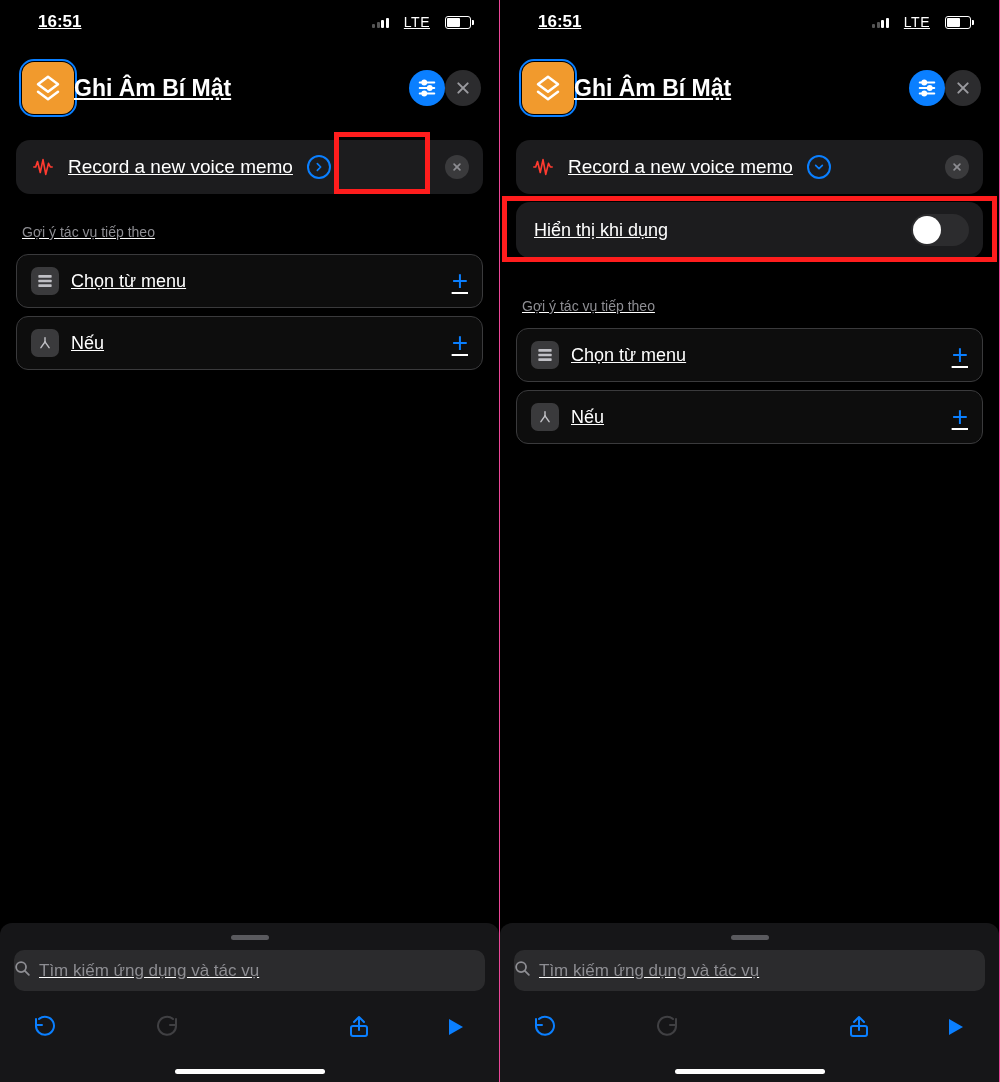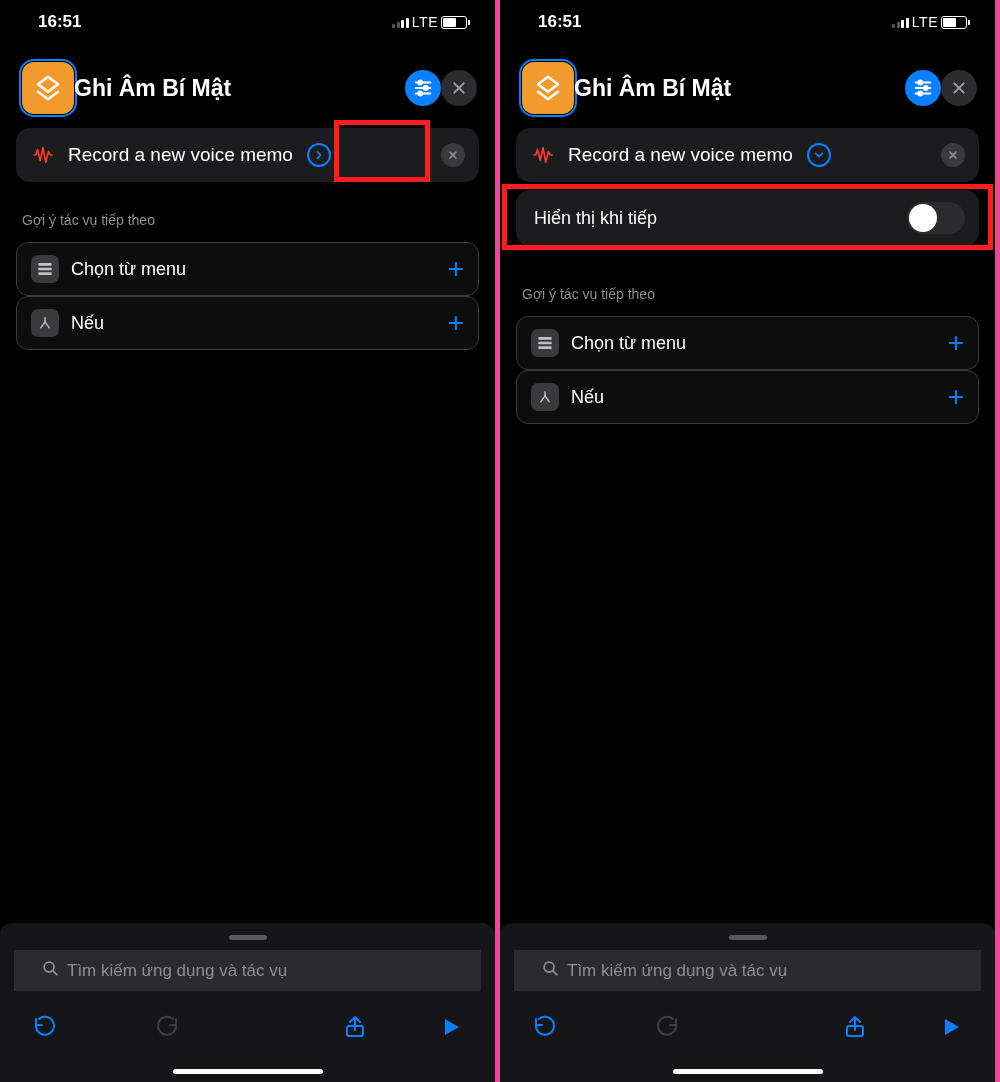--- a/index.html
+++ b/index.html
@@ -11,36 +11,37 @@
     height: 1082px;
     display: flex;
     overflow: hidden;
   }
   .panel {
     width: 500px;
     height: 1082px;
     position: relative;
     display: flex;
     flex-direction: column;
-    border-right: 5px solid #ec4899;
+    border-right: 1px solid #ec4899;
+    text-decoration: underline;
   }
   
   .status-bar {
     height: 44px;
     display: flex;
     align-items: center;
     justify-content: space-between;
     padding: 0 28px 0 38px;
     font-size: 17px;
     font-weight: 600;
   }
   .status-right {
     display: flex;
     align-items: center;
-    gap: 1px;
+    gap: 13px;
   }
   .signal-icon {
     display: flex;
     align-items: flex-end;
     gap: 1.5px;
     height: 12px;
   }
   .signal-bar {
     width: 3px;
     background: #fff;
@@ -105,20 +106,21 @@
     flex-shrink: 0;
   }
   .settings-btn { background: #0a7fff; }
   .settings-btn svg { width: 22px; height: 22px; }
   .close-btn { background: #2c2c2e; color:#9a9a9f; }
   .close-btn svg { width: 16px; height: 16px; }
   
   .action-area {
     padding: 0 16px;
     position: relative;
+    margin-top: 12px;
   }
   .action-card {
     background: #1c1c1e;
     border-radius: 14px;
     padding: 14px 14px;
     display: flex;
     align-items: center;
     gap: 12px;
   }
   .voice-icon {
@@ -191,21 +193,21 @@
   
   .suggest-header {
     color:#8e8e93;
     font-size: 14px;
     padding: 30px 22px 14px;
   }
   .suggest-list {
     padding: 0 16px;
     display: flex;
     flex-direction: column;
-    gap: 0;
+    gap: 8px;
   }
   .suggest-item {
     background: #0d0d0d;
     border: 1px solid #3a3a3c;
     border-radius: 12px;
     padding: 12px 14px;
     display: flex;
     align-items: center;
     gap: 12px;
   }
@@ -235,22 +237,22 @@
     padding: 10px 14px 0;
   }
   .grabber {
     width: 38px; height: 5px;
     background: #5a5a5e;
     border-radius: 3px;
     margin: 2px auto 10px;
   }
   .search-field {
     background: #2b2b2d;
-    border-radius: 0;
-    padding: 10px 28px;
+    border-radius: 10px;
+    padding: 10px 0;
     display: flex;
     align-items: center;
     gap: 8px;
   }
   .search-icon svg { width: 17px; height: 17px; }
   .search-placeholder { color:#8e8e93; font-size: 17px; }
   .toolbar {
     display: flex;
     align-items: center;
     padding: 18px 12px 24px;
@@ -477,21 +479,21 @@
       <span class="spacer"></span>
       <span class="card-delete">
         <svg viewBox="0 0 24 24" fill="none" stroke="#8e8e93" stroke-width="4" stroke-linecap="round">
           <line x1="5" y1="5" x2="19" y2="19"></line>
             <line x1="19" y1="5" x2="5" y2="19"></line>
         </svg>
       </span>
     </div>
 
     <div class="option-row">
-      <span class="option-label">Hiển thị khi tiếp</span>
+      <span class="option-label">Hiển thị khi dụng</span>
       <div class="toggle">
         <div class="toggle-knob"></div>
       </div>
     </div>
 
     <div class="red-box" style="top:56px; left:2px; right:2px; height:66px;"></div>
   </div>
 
   <div class="suggest-block">
     <div class="suggest-header">Gợi ý tác vụ tiếp theo</div>

